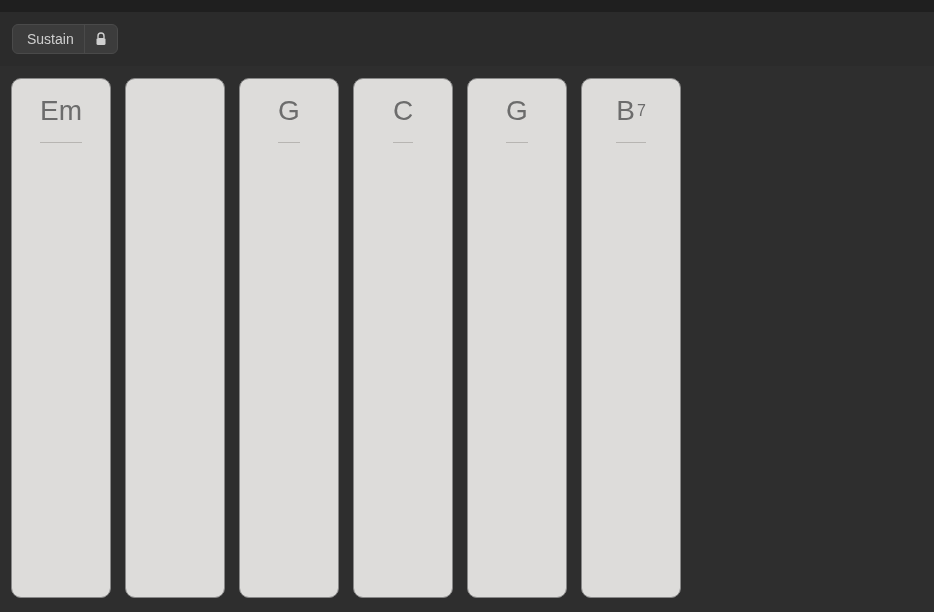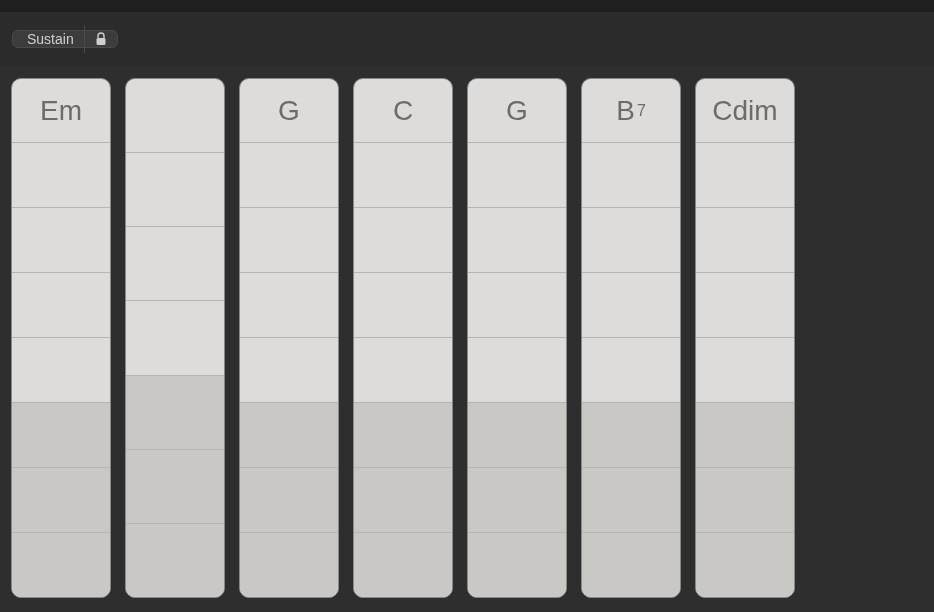--- a/index.html
+++ b/index.html
@@ -20,21 +20,21 @@
   display: flex;
   align-items: center;
   padding-left: 12px;
 }
 .sustain-btn {
   display: flex;
   align-items: center;
   background: #3c3c3c;
   border: 1px solid #4a4a4a;
   border-radius: 6px;
-  height: 18px;
+  height: 30px;
   padding: 0 10px 0 14px;
   gap: 12px;
   color: #cfcfcf;
   font-size: 14px;
   cursor: pointer;
 }
 .sustain-btn .divider {
   width: 1px;
   height: 28px;
   background: #4a4a4a;
@@ -50,20 +50,21 @@
 }
 .chord-strip {
   width: 100px;
   height: 520px;
   background: #dddcda;
   border: 1px solid #888;
   border-radius: 10px;
   display: flex;
   flex-direction: column;
   overflow: hidden;
+  align-items: center;
 }
 .chord-label {
   height: 64px;
   display: flex;
   align-items: center;
   justify-content: center;
   color: #6c6c6c;
   font-size: 28px;
   font-weight: 400;
   border-bottom: 1px solid #b7b5b2;
@@ -164,25 +165,13 @@
         <sup>7</sup>
       </div>
       <div class="string-row"></div>
       <div class="string-row"></div>
       <div class="string-row"></div>
       <div class="string-row"></div>
       <div class="string-row bass"></div>
       <div class="string-row bass"></div>
       <div class="string-row bass"></div>
     </div>
-    <div class="chord-strip">
-      <div class="chord-label">
-        <span>Cdim</span>
-      </div>
-      <div class="string-row"></div>
-      <div class="string-row"></div>
-      <div class="string-row"></div>
-      <div class="string-row"></div>
-      <div class="string-row bass"></div>
-      <div class="string-row bass"></div>
-      <div class="string-row bass"></div>
-    </div>
   </div>
 
 </body></html>

